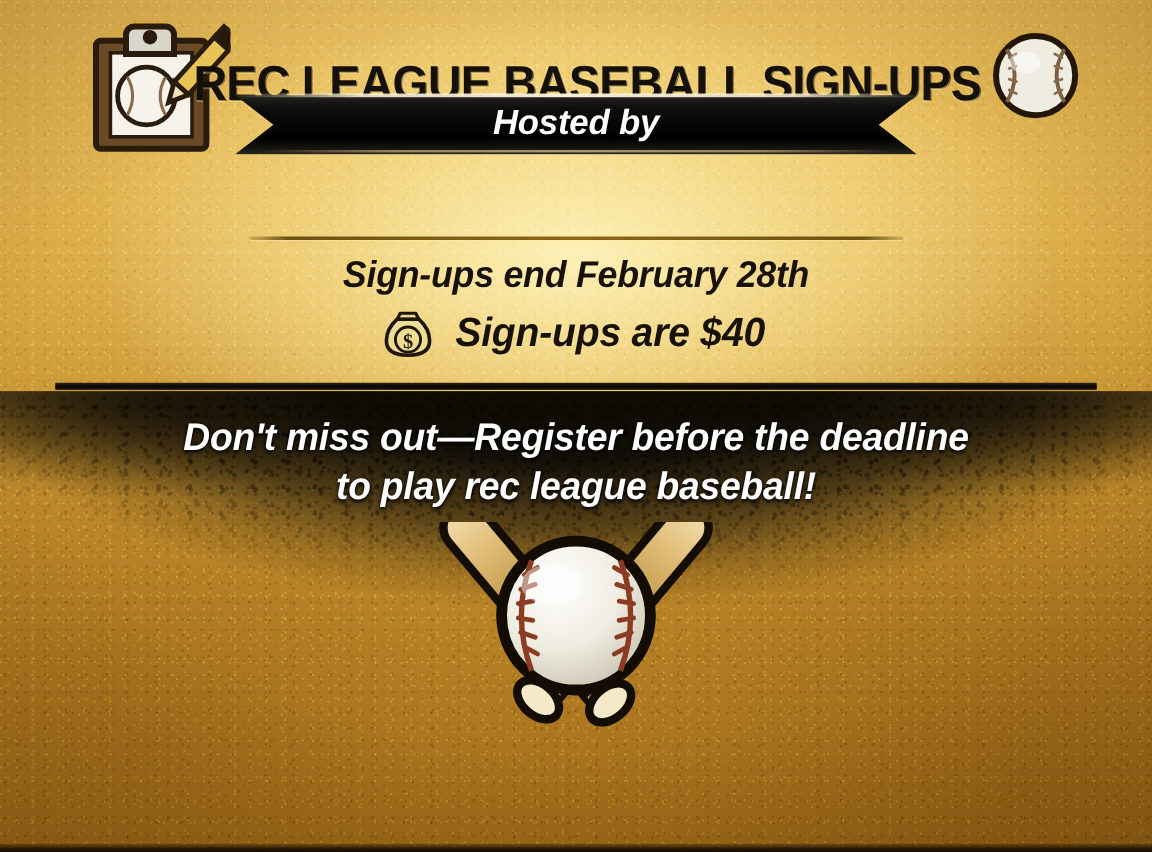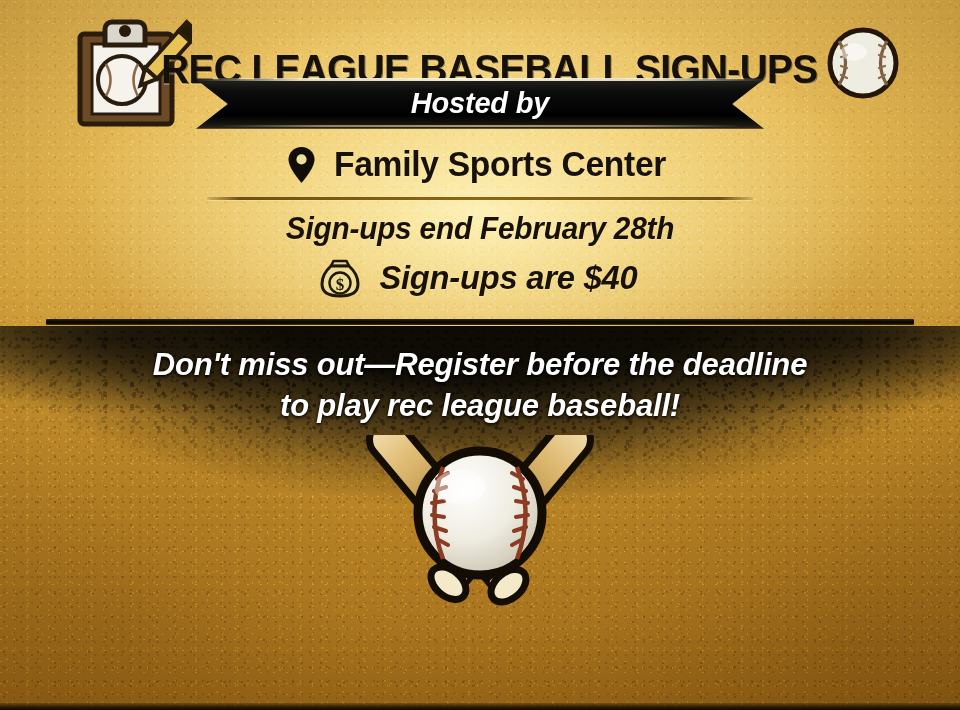--- a/index.html
+++ b/index.html
@@ -345,29 +345,20 @@
 
   <div id="ribbon-wrap" class="layer">
     <div id="ribbon"></div>
     <div id="ribbon-shine"></div>
     <div id="ribbon-shine-bottom"></div>
     <div id="ribbon-text">
       <span id="ribbon-hosted">Hosted by</span>
     </div>
   </div>
 
-  <div id="venue-row" class="layer">
-    <span id="pin-icon">
-      <svg viewBox="0 0 29 38" width="29" height="38" aria-hidden="true">
-        <path d="M14.5 1 C7 1 1.5 6.6 1.5 13.6 C1.5 22.6 14.5 37 14.5 37 C14.5 37 27.5 22.6 27.5 13.6 C27.5 6.6 22 1 14.5 1 Z" fill="#120d06"></path>
-        <circle cx="14.5" cy="13.4" r="5.1" fill="#efdf9c"></circle>
-      </svg>
-    </span>
-    <span id="venue-name">Family Sports Center</span>
-  </div>
 
   <div id="venue-rule" class="layer"></div>
 
   <div id="deadline-line" class="layer">Sign-ups end February 28th</div>
 
   <div id="price-row" class="layer">
     <span id="moneybag-icon">
       <svg viewBox="0 0 44 44" width="44" height="44" aria-hidden="true">
         <path d="M13 11 h18 l-2.5 -5 h-13 z" fill="#e9d88f" stroke="#201604" stroke-width="2.6" stroke-linejoin="round"></path>
         <path d="M13 11 q-9 8 -9 18 q0 12 18 12 q18 0 18 -12 q0 -10 -9 -18 z" fill="#eedd95" stroke="#201604" stroke-width="3"></path>

